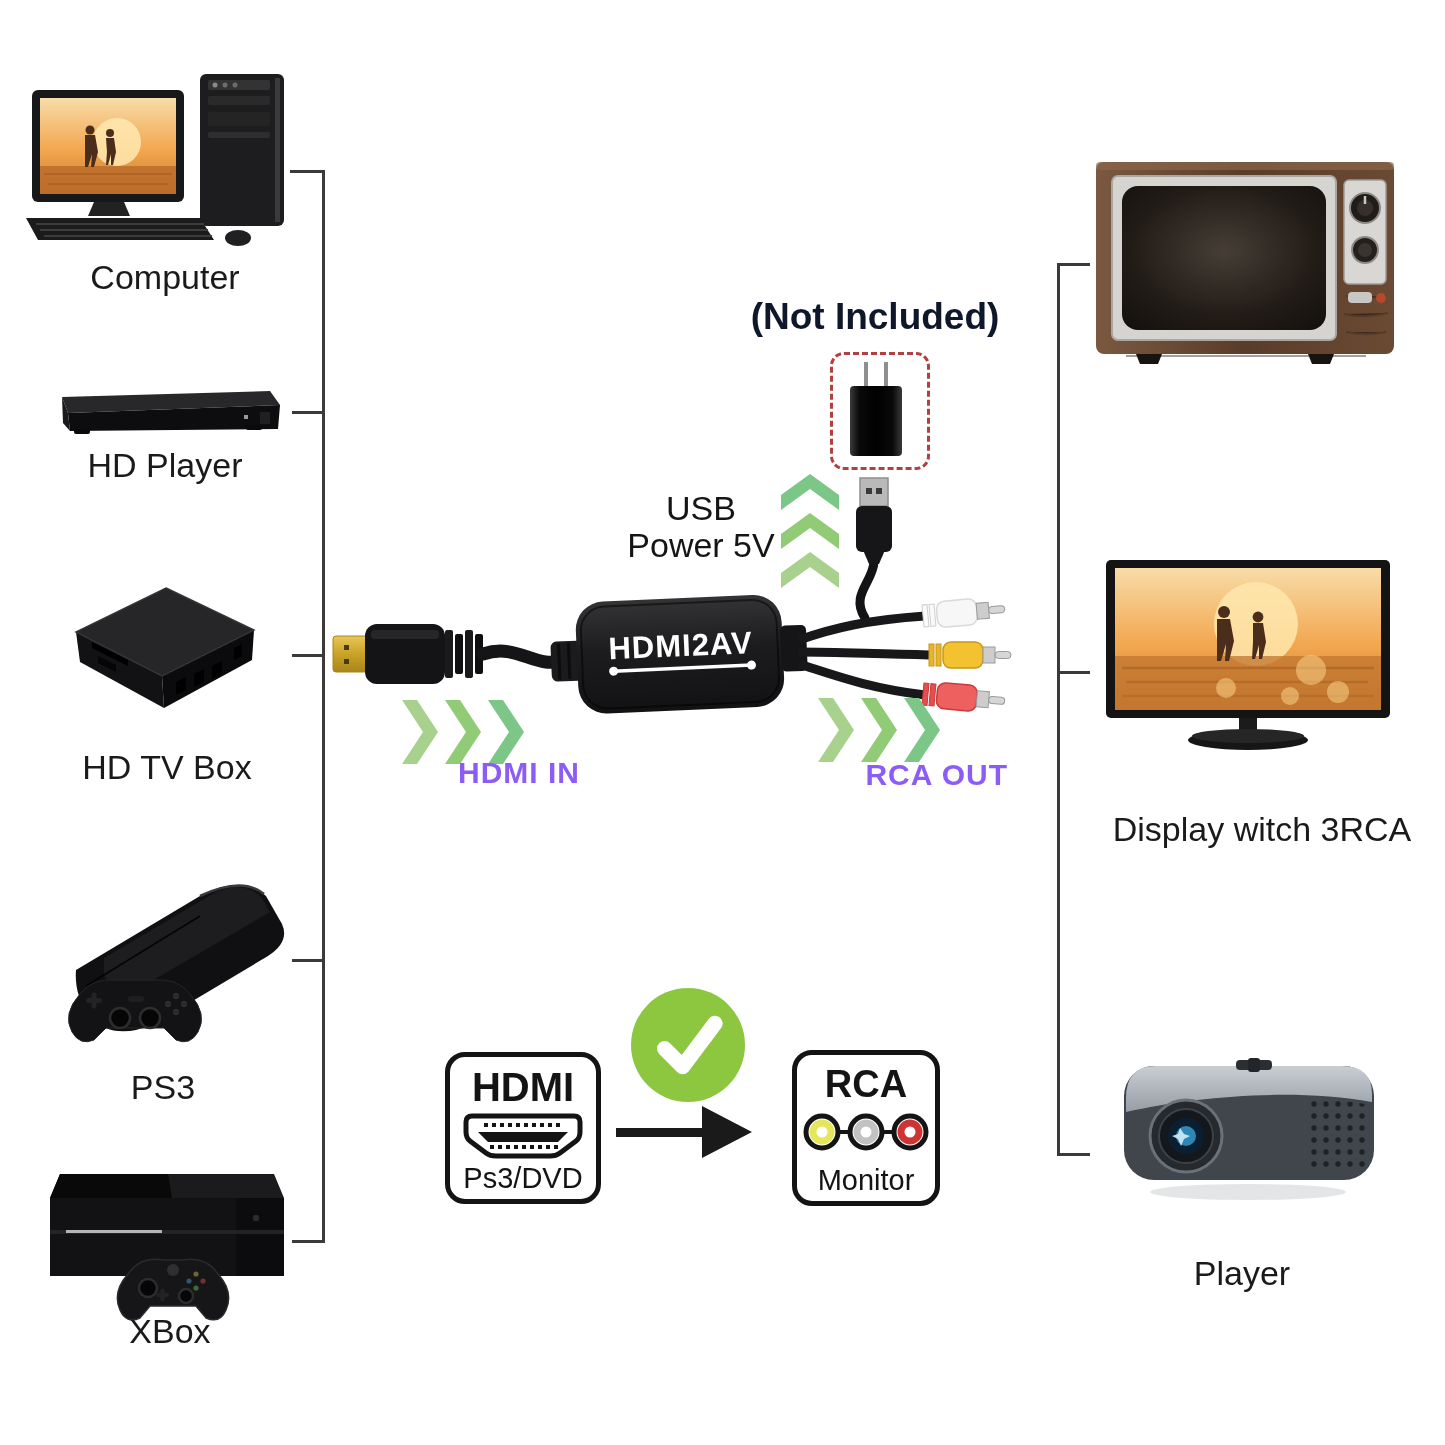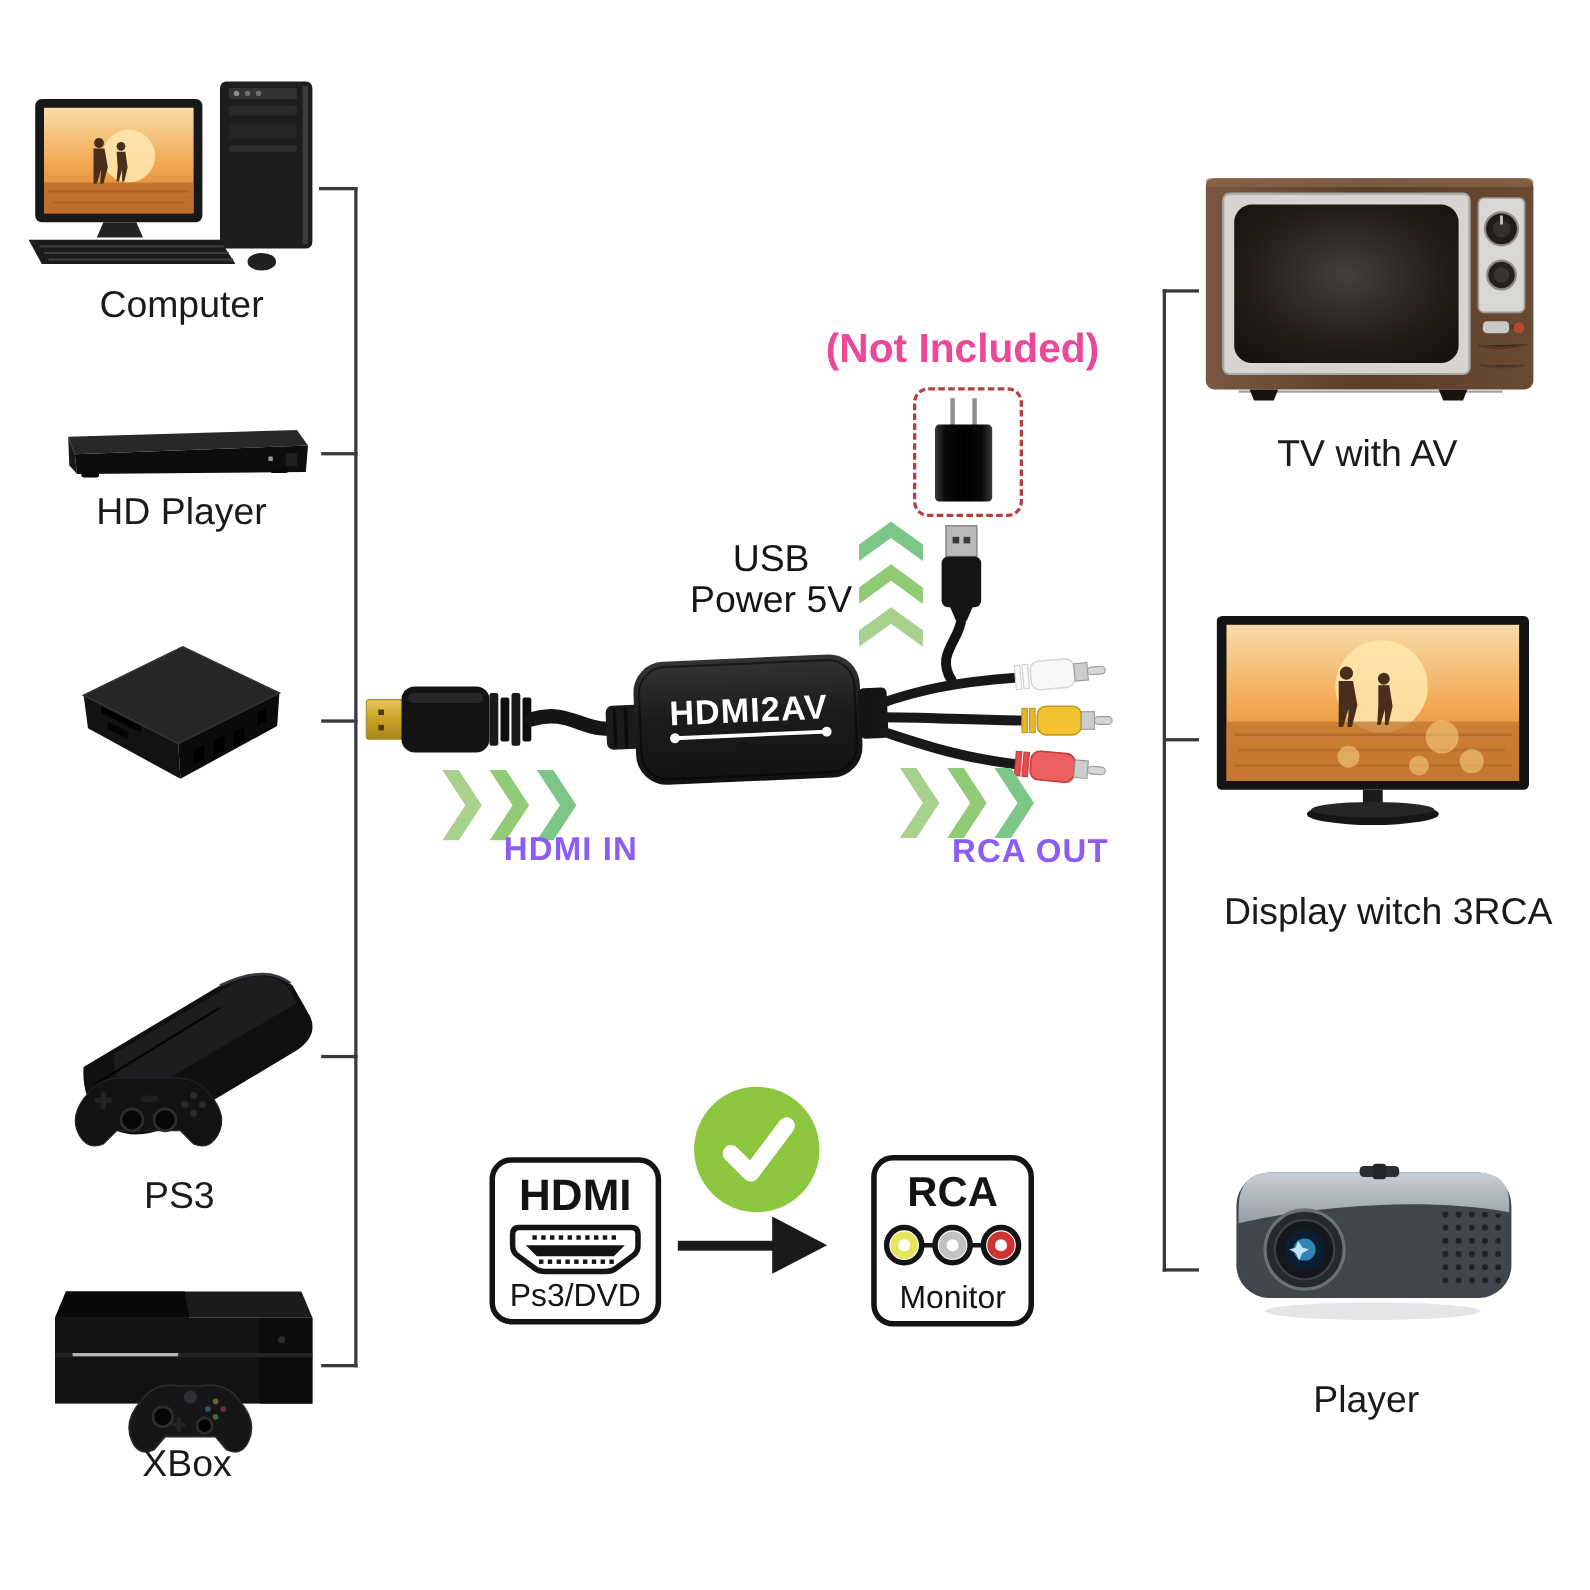--- a/index.html
+++ b/index.html
@@ -2,21 +2,21 @@
 <html><head>
 <meta charset="utf-8">
 <style>
   html,body{margin:0;padding:0;background:#ffffff;}
   .canvas{position:relative;width:1445px;height:1445px;background:#ffffff;overflow:hidden;
           font-family:"Liberation Sans",sans-serif;color:#1a1a1a;text-decoration:underline;}
   .abs{position:absolute;}
   .line{position:absolute;background:#3a3a3a;}
   .device-label{position:absolute;text-align:center;font-size:34px;font-weight:400;color:#1a1a1a;}
   .big-label{position:absolute;text-align:right;font-size:30px;font-weight:600;letter-spacing:1px;color:#8b5cf6;}
-  .note-red{position:absolute;text-align:center;font-size:37px;font-weight:700;color:#ec4899;}
+  .note-red{position:absolute;text-align:center;font-size:37px;font-weight:700;color:#0f172a;}
   .usb-label{position:absolute;text-align:center;font-size:34px;line-height:37px;color:#151515;}
   .legend-box{position:absolute;box-sizing:border-box;border:5px solid #141414;border-radius:20px;background:#fff;
               display:flex;flex-direction:column;align-items:center;}
   .legend-title{font-weight:700;font-size:40px;margin-top:8px;color:#141414;}
   .legend-sub{font-size:29px;color:#141414;margin-top:2px;}
   .check-circle{position:absolute;width:114px;height:114px;border-radius:50%;background:#8dc63f;
                 display:flex;align-items:center;justify-content:center;}
   .adapter-dashed{position:absolute;left:830px;top:352px;width:94px;height:112px;
                   border:3px dashed #b34040;border-radius:14px;}
   .adapter-body{position:absolute;left:850px;top:386px;width:52px;height:70px;border-radius:4px;
@@ -95,20 +95,21 @@
     <polygon points="18,54 104,98 106,130 22,84" fill="#121214"></polygon>
     <polygon points="104,98 196,52 194,82 106,130" fill="#0b0b0d"></polygon>
     <polygon points="108,10 196,52 104,98 18,54" fill="none" stroke="#343436" stroke-width="1.5"></polygon>
     <polygon points="34,64 70,82 70,88 34,70" fill="#000"></polygon>
     <polygon points="40,78 58,87 58,94 40,85" fill="#050505"></polygon>
     <polygon points="118,104 128,99 128,112 118,117" fill="#000"></polygon>
     <polygon points="136,96 146,91 146,104 136,109" fill="#000"></polygon>
     <polygon points="154,88 164,83 164,96 154,101" fill="#000"></polygon>
     <polygon points="176,70 184,66 184,78 176,82" fill="#000"></polygon>
   </svg>
+  <div class="device-label" style="left:42px;top:748px;width:250px;">HD TV Box</div>
 
   <svg class="abs" style="left:50px;top:866px;" width="250" height="190" viewBox="0 0 250 190">
     <path d="M26,104 L150,30 Q192,8 216,30 L232,58 Q240,76 218,90 L104,158 Q62,176 40,150 Q24,130 26,104 Z" fill="#101012"></path>
     <path d="M54,92 L166,26 Q196,14 212,32 L220,46 L100,116 Q66,128 54,110 Z" fill="#1d1d20"></path>
     <path d="M36,120 L150,50" stroke="#000" stroke-width="2" opacity="0.8"></path>
     <path d="M150,30 Q192,10 214,28" stroke="#3a3a3e" stroke-width="2.5" fill="none"></path>
     <g transform="translate(8,100)">
       <path d="M22,28 Q34,12 58,14 L96,14 Q120,12 132,28 Q150,48 140,66 Q132,80 118,74 L106,62 L48,62 L36,74 Q22,80 14,66 Q4,48 22,28 Z" fill="#131315" stroke="#26262a" stroke-width="1"></path>
       <circle cx="62" cy="52" r="10" fill="#060607" stroke="#2d2d30" stroke-width="2.5"></circle>
       <circle cx="92" cy="52" r="10" fill="#060607" stroke="#2d2d30" stroke-width="2.5"></circle>
@@ -173,21 +174,20 @@
     <circle cx="269" cy="52" r="15" fill="#1f1c1a" stroke="#8c8a87" stroke-width="2"></circle>
     <circle cx="269" cy="52" r="8" fill="#35302c"></circle>
     <line x1="269" y1="40" x2="269" y2="48" stroke="#c9c7c3" stroke-width="2.5"></line>
     <circle cx="269" cy="94" r="13" fill="#24201d" stroke="#8c8a87" stroke-width="2"></circle>
     <circle cx="269" cy="94" r="7" fill="#39342f"></circle>
     <rect x="252" y="136" width="24" height="11" rx="4" fill="#c9c7c3"></rect>
     <circle cx="285" cy="142" r="5" fill="#b5492e"></circle>
     <path d="M40,198 h26 l-4,10 h-18 z" fill="#17130f"></path>
     <path d="M212,198 h26 l-4,10 h-18 z" fill="#17130f"></path>
   </svg>
-  <div class="device-label" style="left:1093px;top:394px;width:300px;">TV with AV</div>
 
   <svg class="abs" style="left:1106px;top:560px;" width="286" height="192" viewBox="0 0 286 192">
     <defs>
       <linearGradient id="sun2" x1="0" y1="0" x2="0" y2="1">
         <stop offset="0" stop-color="#f8dca8"></stop>
           <stop offset="0.55" stop-color="#f2a64e"></stop>
           <stop offset="1" stop-color="#c97a30"></stop>
       </linearGradient>
     </defs>
     <rect x="0" y="0" width="284" height="158" rx="5" fill="#141414"></rect>

